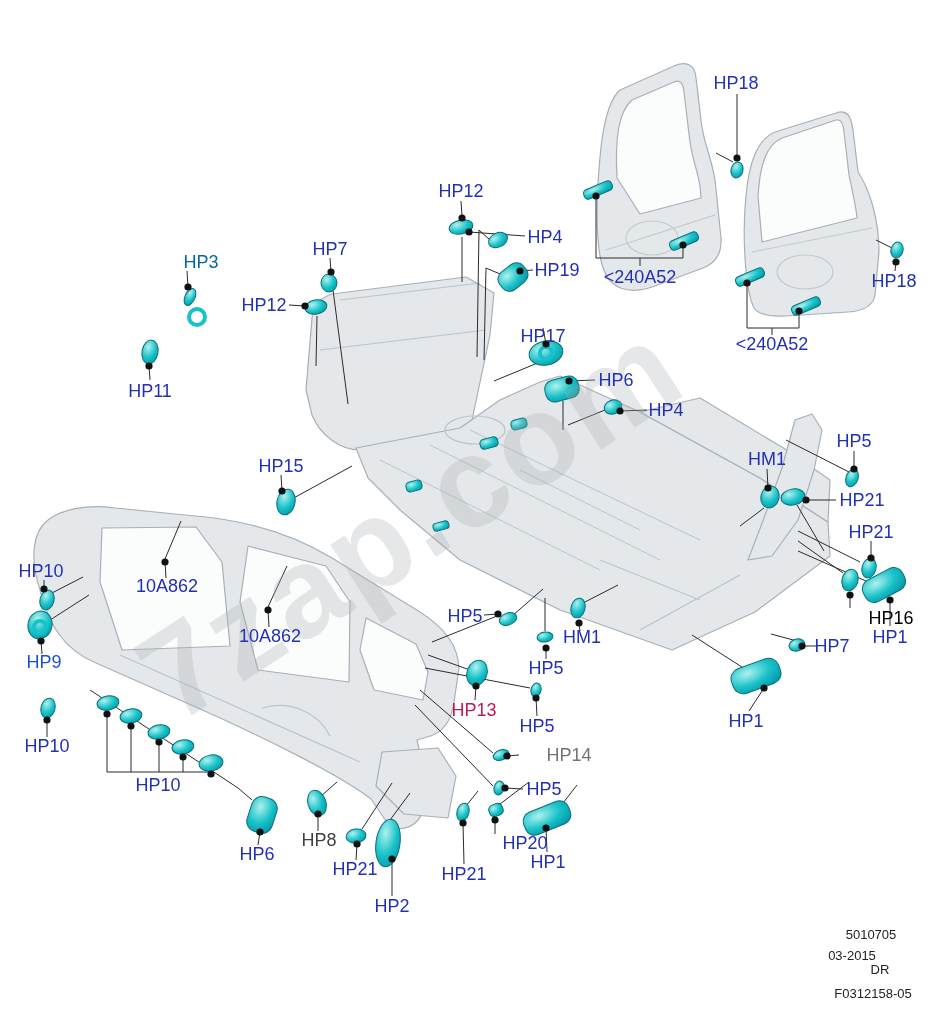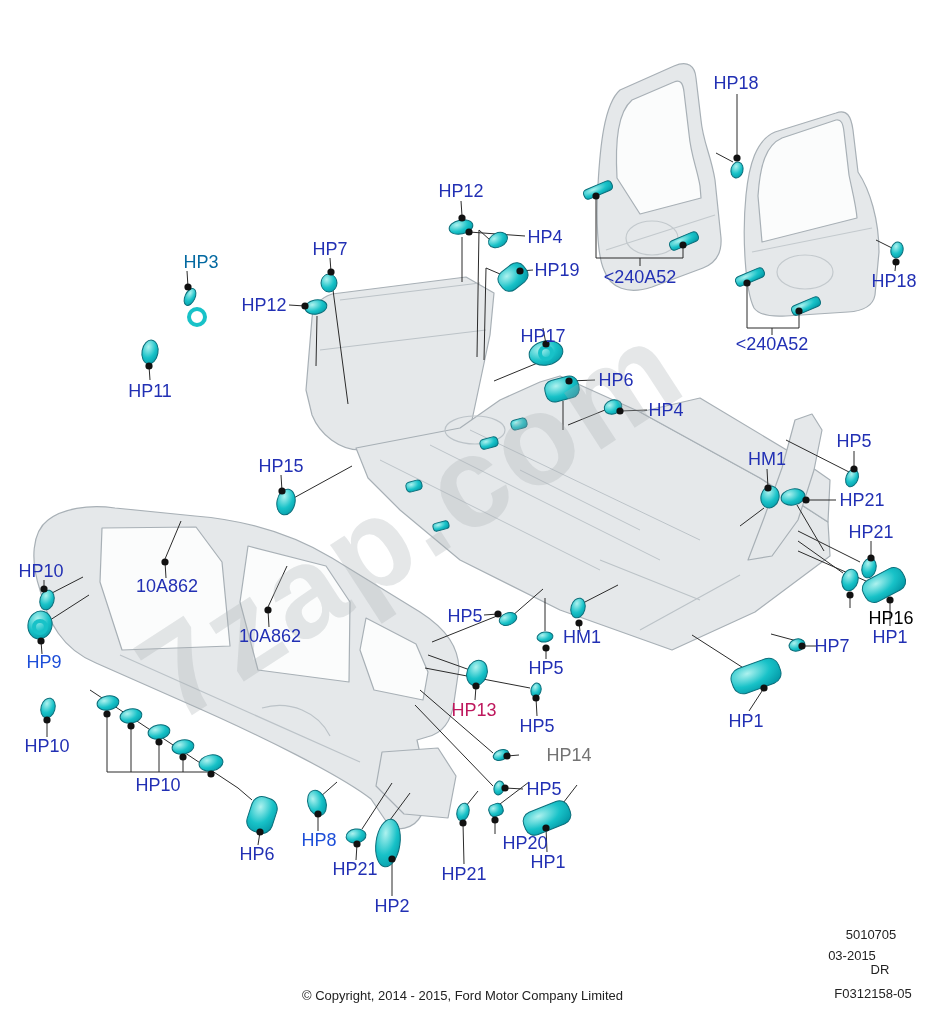--- a/index.html
+++ b/index.html
@@ -306,29 +306,28 @@
       <div class="callout" style="left: 47px; top: 746px; color: rgb(34, 48, 180);">HP10</div>
       <div class="callout" style="left: 158px; top: 785px; color: rgb(34, 48, 180);">HP10</div>
       <div class="callout" style="left: 465px; top: 616px; color: rgb(34, 48, 180);">HP5</div>
       <div class="callout" style="left: 582px; top: 637px; color: rgb(34, 48, 180);">HM1</div>
       <div class="callout" style="left: 546px; top: 668px; color: rgb(34, 48, 180);">HP5</div>
       <div class="callout" style="left: 474px; top: 710px; color: #be185d;">HP13</div>
       <div class="callout" style="left: 537px; top: 726px; color: rgb(34, 48, 180);">HP5</div>
       <div class="callout" style="left: 545px; top: 755px; color: #737373; margin-left: 24px;">HP14</div>
       <div class="callout" style="left: 544px; top: 789px; color: rgb(34, 48, 180);">HP5</div>
       <div class="callout" style="left: 257px; top: 854px; color: rgb(34, 48, 180);">HP6</div>
-      <div class="callout" style="left: 319px; top: 840px; color: #1d4ed8;">HP8</div>
+      <div class="callout" style="left: 319px; top: 840px; color: #404040;">HP8</div>
       <div class="callout" style="left: 355px; top: 869px; color: rgb(34, 48, 180);">HP21</div>
       <div class="callout" style="left: 392px; top: 906px; color: rgb(34, 48, 180);">HP2</div>
       <div class="callout" style="left: 464px; top: 874px; color: rgb(34, 48, 180);">HP21</div>
       <div class="callout" style="left: 495px; top: 843px; color: rgb(34, 48, 180); margin-left: 30px;">HP20</div>
       <div class="callout" style="left: 548px; top: 862px; color: rgb(34, 48, 180);">HP1</div>
     </div>
 
-  <div class="footnote" style="left:302px;top:988px;">© Copyright, 2014 - 2015, Ford Motor Company Limited</div>
   <div id="footer-right">
       <div class="footnum" style="left: 871px; top: 934px;">5010705</div>
       <div class="footnum" style="left: 852px; top: 955px;">03-2015</div>
       <div class="footnum" style="left: 880px; top: 969px;">DR</div>
       <div class="footnum" style="left: 873px; top: 993px;">F0312158-05</div>
     </div>
 
 </div>
 
 </body></html>

